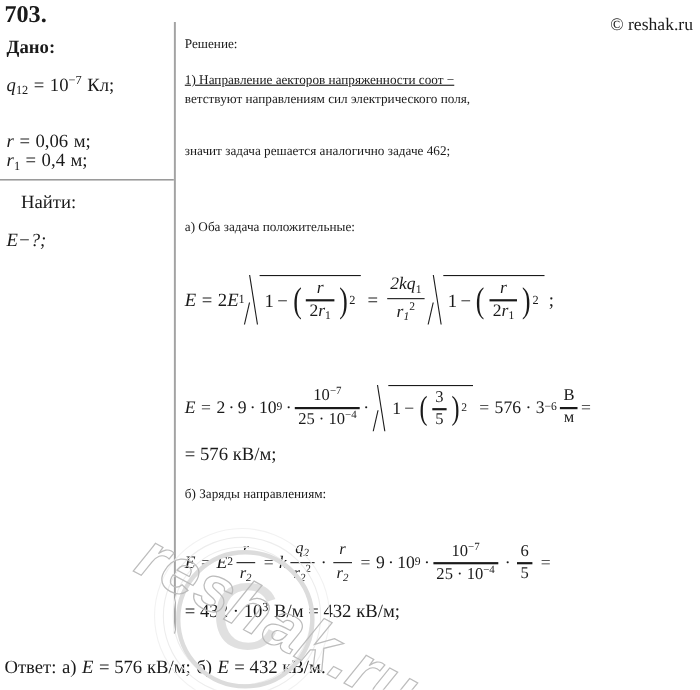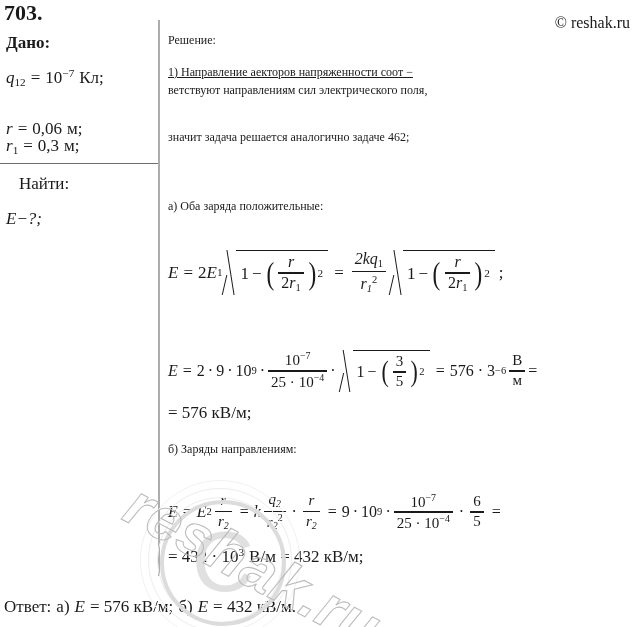--- a/index.html
+++ b/index.html
@@ -155,34 +155,34 @@
 
 <div class="txt left-line" style="top:68px;">
   <span class="math">q</span><span class="sub">12</span><span class="sp"></span><span class="upr">=</span><span class="sp"></span><span class="upr">10</span><span class="sup">−7</span><span class="sp"></span><span class="upr">Кл;</span>
 </div>
 
 <div class="txt left-line" style="top:104px;margin-top:16px;">
   <span class="math">r</span><span class="sp"></span><span class="upr">=</span><span class="sp"></span><span class="upr">0,06</span><span class="sp"></span><span class="upr">м;</span>
 </div>
 
 <div class="txt left-line" style="top:137px;">
-  <span class="math">r</span><span class="sub">1</span><span class="sp"></span><span class="upr">=</span><span class="sp"></span><span class="upr">0,3</span><span class="sp"></span><span class="upr">м;</span>
+  <span class="math">r</span><span class="sub">1</span><span class="sp"></span><span class="upr">=</span><span class="sp"></span><span class="upr">0,4</span><span class="sp"></span><span class="upr">м;</span>
 </div>
 
 <div class="txt serif left-line" style="top:175px;margin-left:13px;">Найти:</div>
 
 <div class="txt math left-line" style="top:210px;">E−?;</div>
 
 <div class="txt serif right-line" style="top:34px;">Решение:</div>
 
 <div class="txt serif right-line" style="top:66px;text-decoration:underline;">1) Направление аекторов напряженности соот −</div>
 <div class="txt serif right-line" style="top:84px;">ветствуют направлениям сил электрического поля,</div>
 <div class="txt serif right-line" style="top:131px;">значит задача решается аналогично задаче 462;</div>
 
-<div class="txt serif right-line" style="top:200px;">а) Оба заряда положительные:</div>
+<div class="txt serif right-line" style="top:200px;">а) Оба задача положительные:</div>
 
 <div class="txt right-line" style="top:250px; font-size:17px;">
   <span class="mrow">
     <span class="math">E</span>
       <span class="sp"></span>
     <span class="upr">=</span>
       <span class="sp"></span>
     <span class="upr">2</span>
       <span class="math">E</span>
       <span class="sub">1</span>

